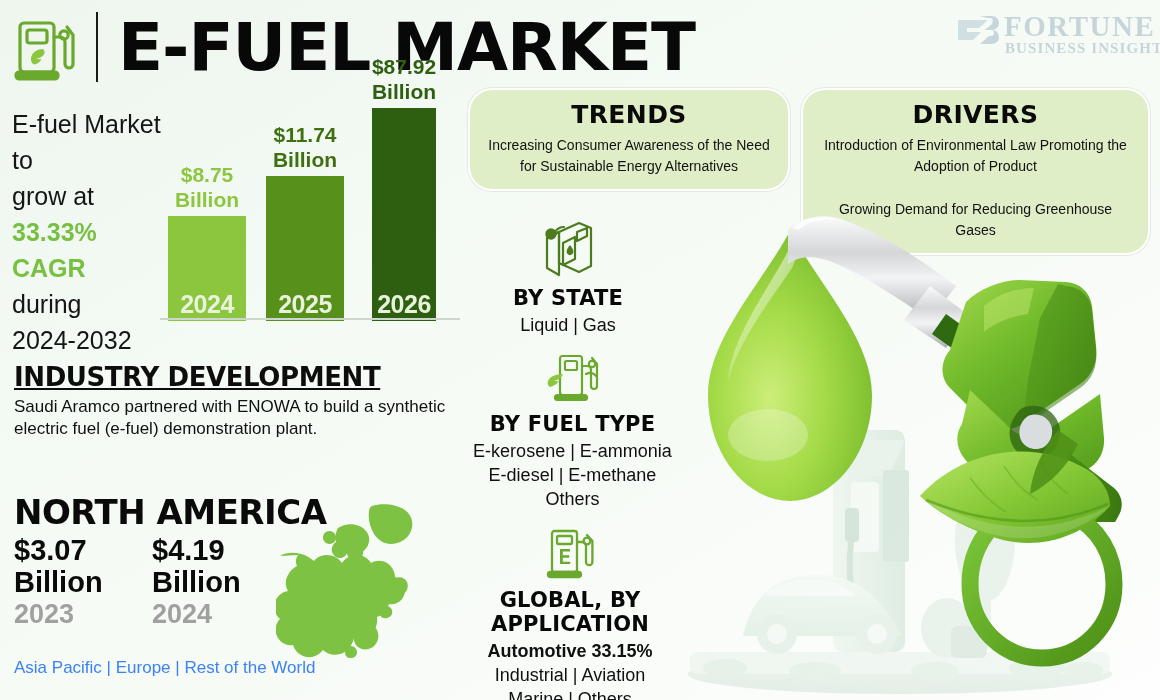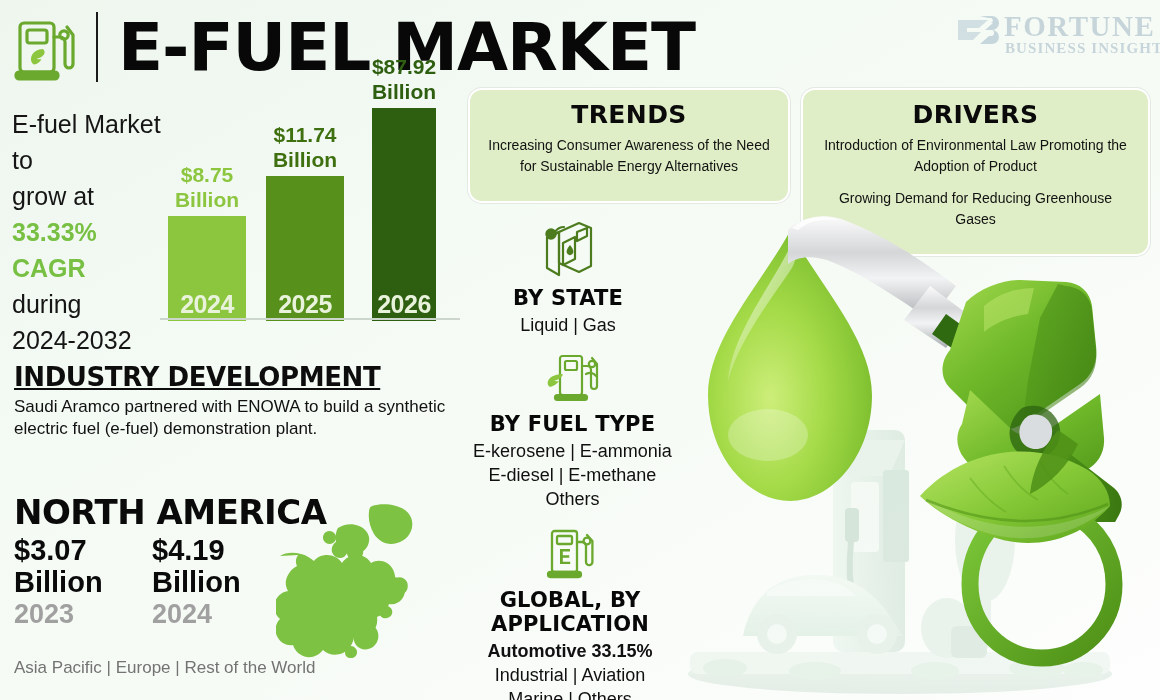--- a/index.html
+++ b/index.html
@@ -64,35 +64,35 @@
 
   
   #na-heading {
     position:absolute; left:14px; top:492px; font-size:34px; font-weight:bold; color:#0a0a0a;
     letter-spacing:-0.5px; font-family:"DejaVu Sans","Liberation Sans",sans-serif;
   }
   .na-stat { position:absolute; }
   .na-stat .amt { font-size:29px; font-weight:bold; color:#0a0a0a; line-height:32px; }
   .na-stat .unit { font-size:29px; font-weight:bold; color:#0a0a0a; line-height:32px; }
   .na-stat .yr { font-size:27px; font-weight:bold; color:#a0a0a0; line-height:32px; }
-  #na-regions { position:absolute; left:14px; top:658px; font-size:17px; color:#737373; white-space:nowrap;text-align:right; }
+  #na-regions { position:absolute; left:14px; top:658px; font-size:17px; color:#3b82f6; white-space:nowrap;text-align:right; }
   #na-map { position:absolute; left:276px; top:498px; width:152px; height:160px; }
 
   
   .callout {
-    position:absolute; background:#dfeec6; border-radius:12px;
+    position:absolute; background:#dfeec6; border-radius:22px;
     box-shadow:0 0 0 2px #ffffff, 0 0 0 3px #e3e9e3;
-    text-align:center; padding:10px 14px 24px;
+    text-align:center; padding:10px 14px 12px;
   }
   .callout h3 {
     font-size:25px; font-weight:bold; color:#0a0a0a; letter-spacing:.4px; margin-bottom:6px;
     font-family:"DejaVu Sans","Liberation Sans",sans-serif;
   }
   .callout p { font-size:14px; line-height:21px; color:#121212; }
-  .callout p + p { margin-top:11px; }
+  .callout p + p { margin-top:22px; }
   #trends-box { left:470px; top:90px; width:318px; }
   #drivers-box { left:803px; top:90px; width:345px;text-align:center; }
 
   
   .seg { position:absolute; text-align:center; }
   .seg .seg-icon { display:block; margin:0 auto 6px; }
   .seg h4 {
     font-size:21px; font-weight:bold; color:#080808; letter-spacing:.2px; margin-bottom:3px;
     font-family:"DejaVu Sans","Liberation Sans",sans-serif;
   }

